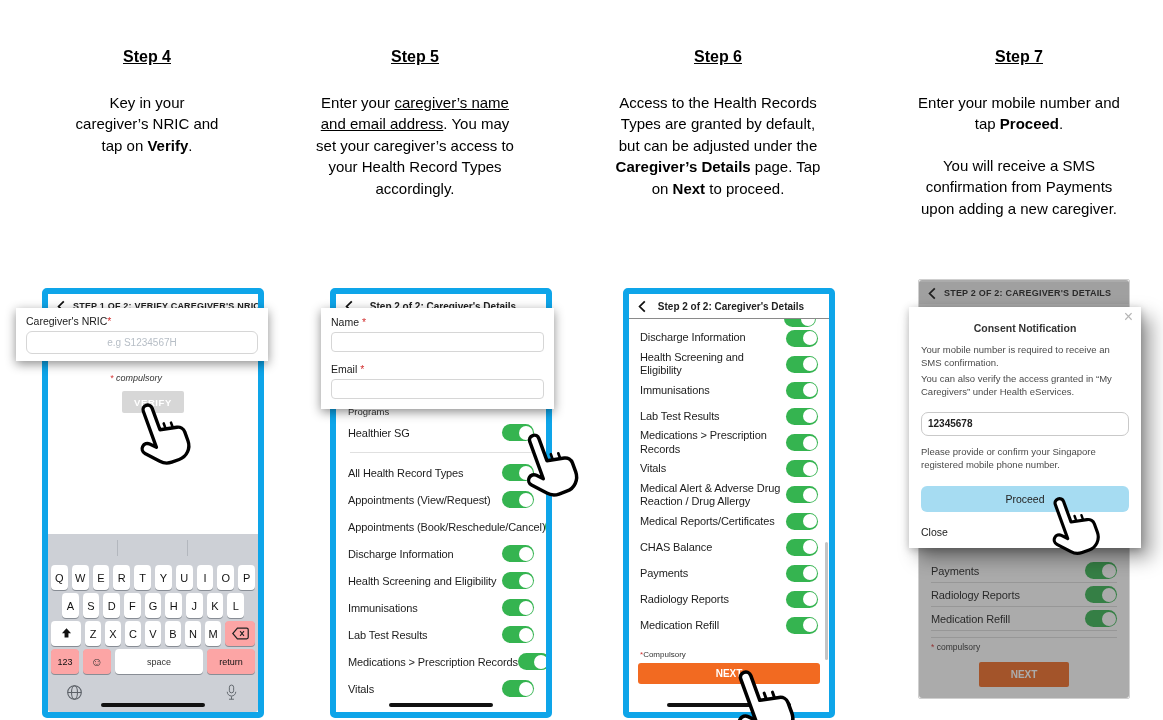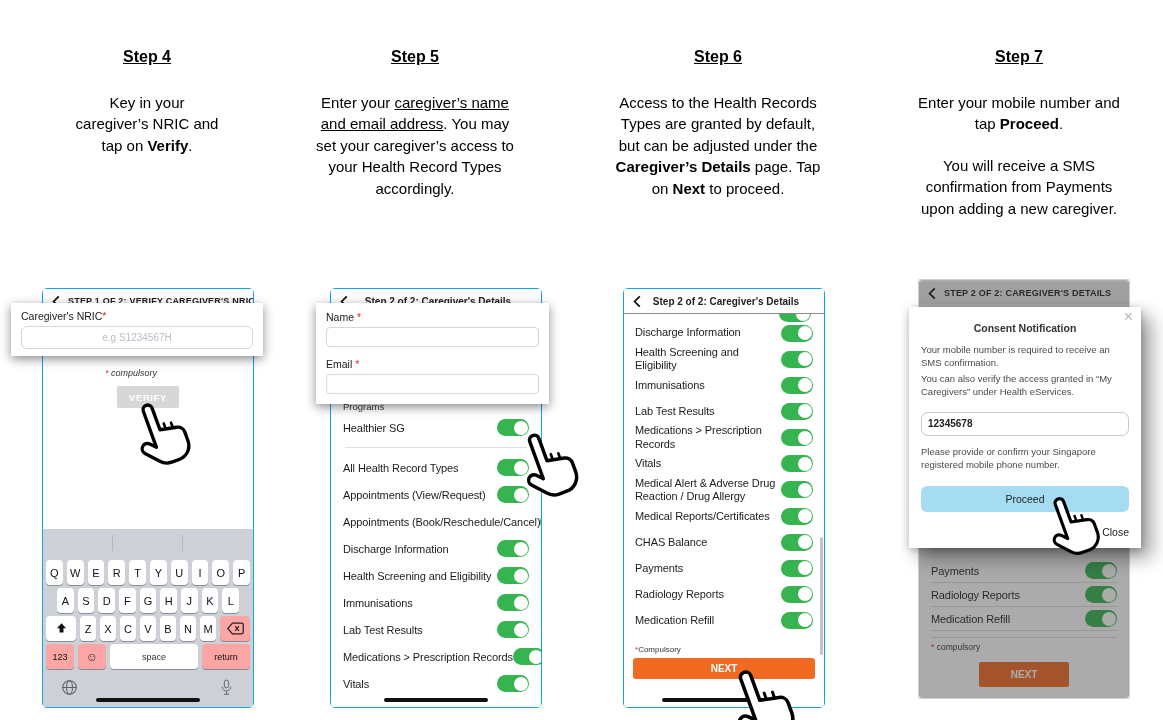--- a/index.html
+++ b/index.html
@@ -6,21 +6,21 @@
   .canvas{position:relative;width:1163px;height:720px;background:#fff;overflow:hidden;
           font-family:"Liberation Sans",sans-serif;color:#000}
 
   
   .step{position:absolute;top:48px;text-align:center}
   .step-title{font-size:16px;font-weight:bold;text-decoration:underline;margin-bottom:26px}
   .step-body{font-size:15px;line-height:1.43;margin:0 auto 20px}
   span.b{font-weight:bold} span.u{text-decoration:underline}
 
   
-  .phone{position:absolute;background:#fff;border:1px solid #0ea5e9;border-radius:5px}
+  .phone{position:absolute;background:#fff;border:6px solid #0ea5e9;border-radius:5px}
   .phone.p4{border:1px solid #cfcfcf;border-radius:2px}
   .screen{position:absolute;inset:0;overflow:hidden;background:#fff;border-radius:3px}
   .appbar{position:absolute;top:0;left:0;right:0;height:24px;display:flex;align-items:center;
           gap:8px;padding:0 9px;background:#fff;border-bottom:1px solid #8a8a8a;z-index:2}
   .appbar-t{flex:1;text-align:center;font-weight:bold;color:#222;white-space:nowrap;padding-right:12px}
   .t-caps{font-size:9px;letter-spacing:.2px}
   .t-mix{font-size:10px}
   .chev{width:8px;height:13px;fill:none;stroke:#111;stroke-width:2.2;flex:none}
   .homebar{position:absolute;bottom:5px;left:50%;transform:translateX(-50%);width:104px;height:4px;
            background:#111;border-radius:2px;z-index:3}
@@ -92,21 +92,21 @@
   .dim{position:absolute;inset:0;background:rgba(56,56,56,.42);z-index:4}
   .dialog{position:absolute;left:-10px;top:27px;width:232px;background:#fff;z-index:6;
           box-shadow:10px 10px 18px rgba(0,0,0,.38),0 2px 8px rgba(0,0,0,.25);
           padding:8px 12px 10px;box-sizing:border-box}
   .closex{position:absolute;top:2px;right:8px;font-size:16px;color:#b5b5b5;line-height:1;cursor:default}
   .dtitle{text-align:center;font-size:10.5px;font-weight:bold;color:#333;margin-top:7px}
   .dbody{font-size:9.5px;color:#4a4a4a;line-height:1.42;margin:9px 0 0}
   .dialog .finput{height:24px;border-radius:7px;margin-top:13px;font-weight:bold;border-color:#c9c9c9}
   .proceed{margin-top:14px;height:26px;background:#a6dcf2;border-radius:6px;display:flex;
            align-items:center;justify-content:center;font-size:10.5px;color:#222}
-  .dclose{text-align:right;font-size:10.5px;color:#222;margin-top:14px}
+  .dclose{text-align:left;font-size:10.5px;color:#222;margin-top:14px}
 
   
   .hand{position:absolute;z-index:9;transform:rotate(-20deg)}
   .hand svg{display:block}
 </style>
 </head>
 <body>
 
 <div class="canvas">
 

